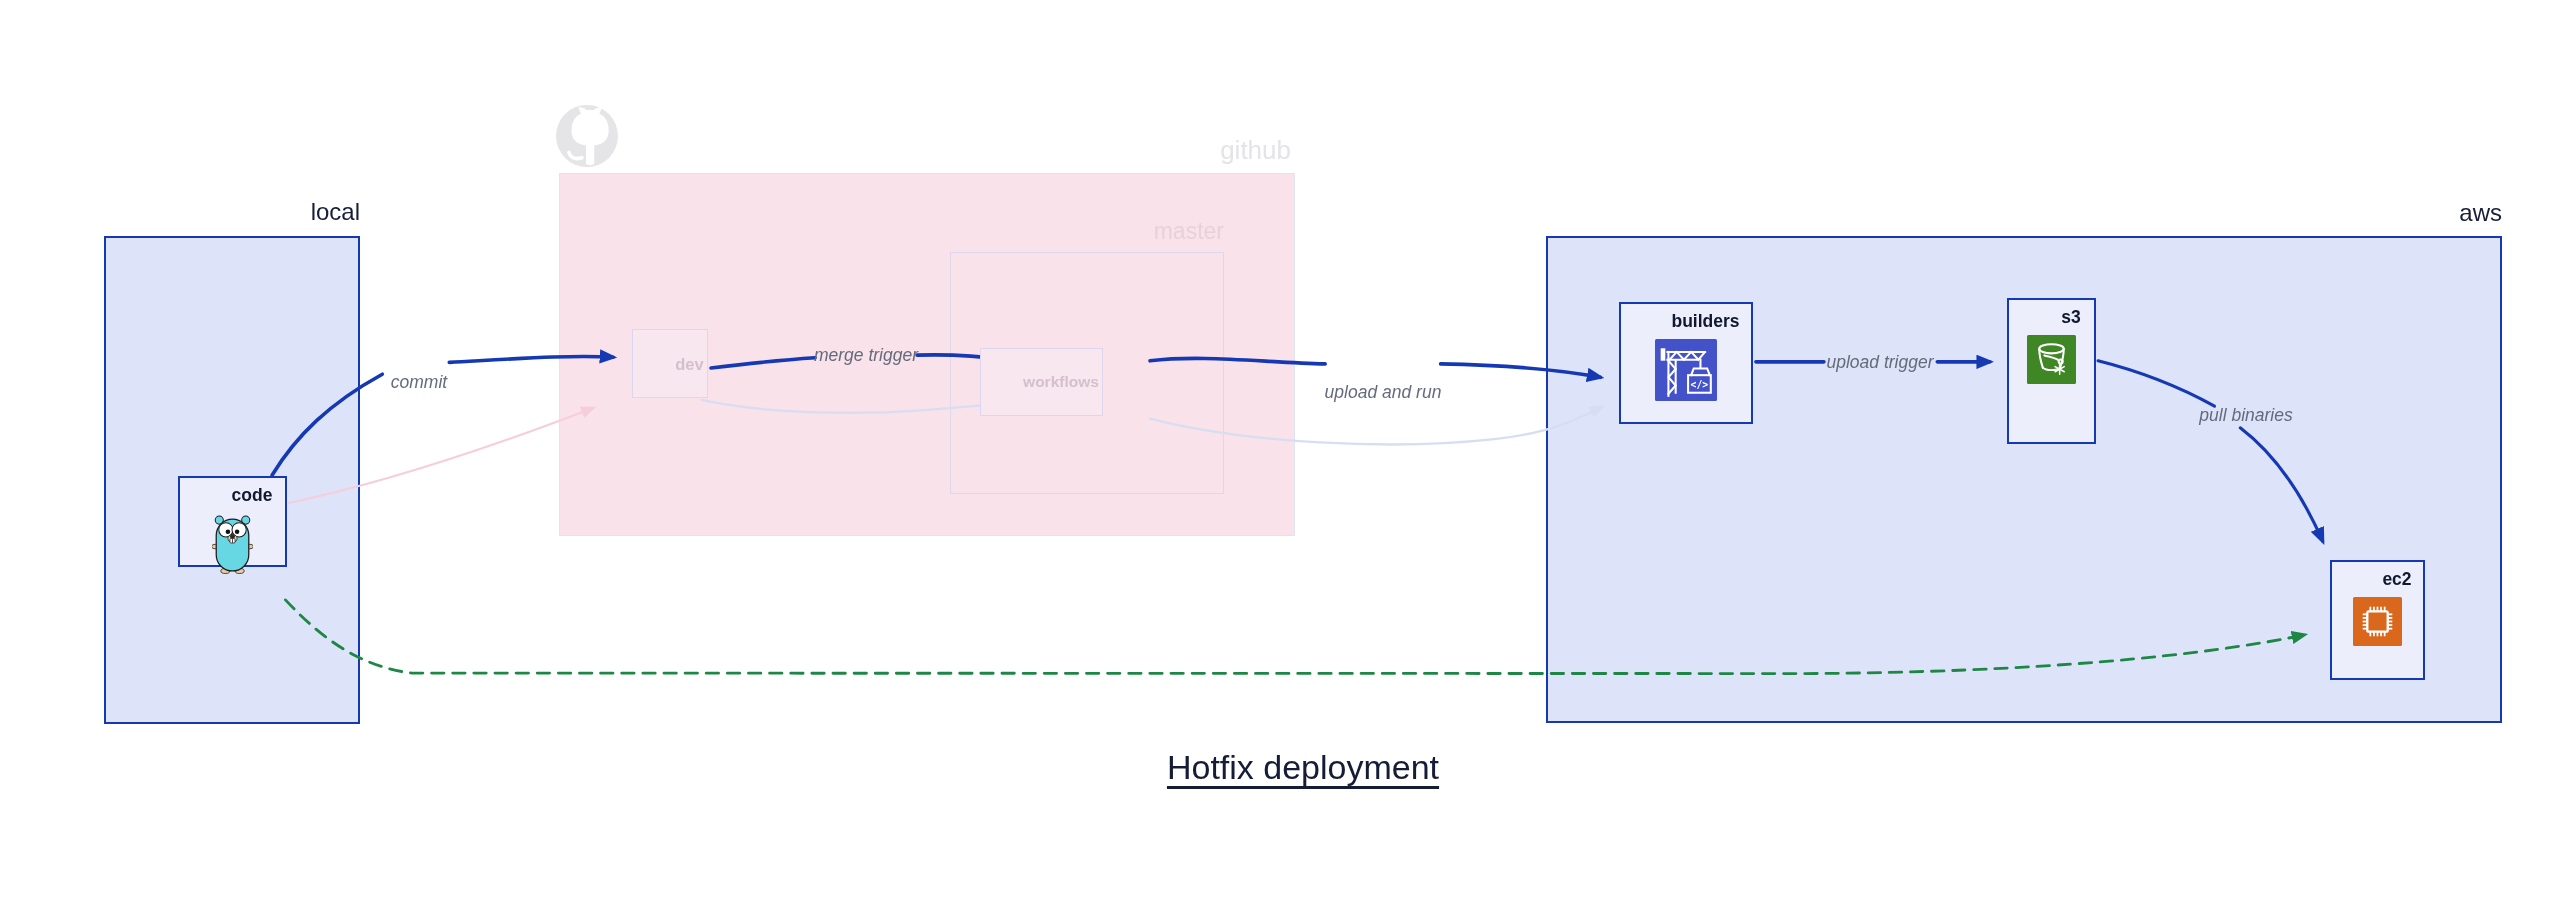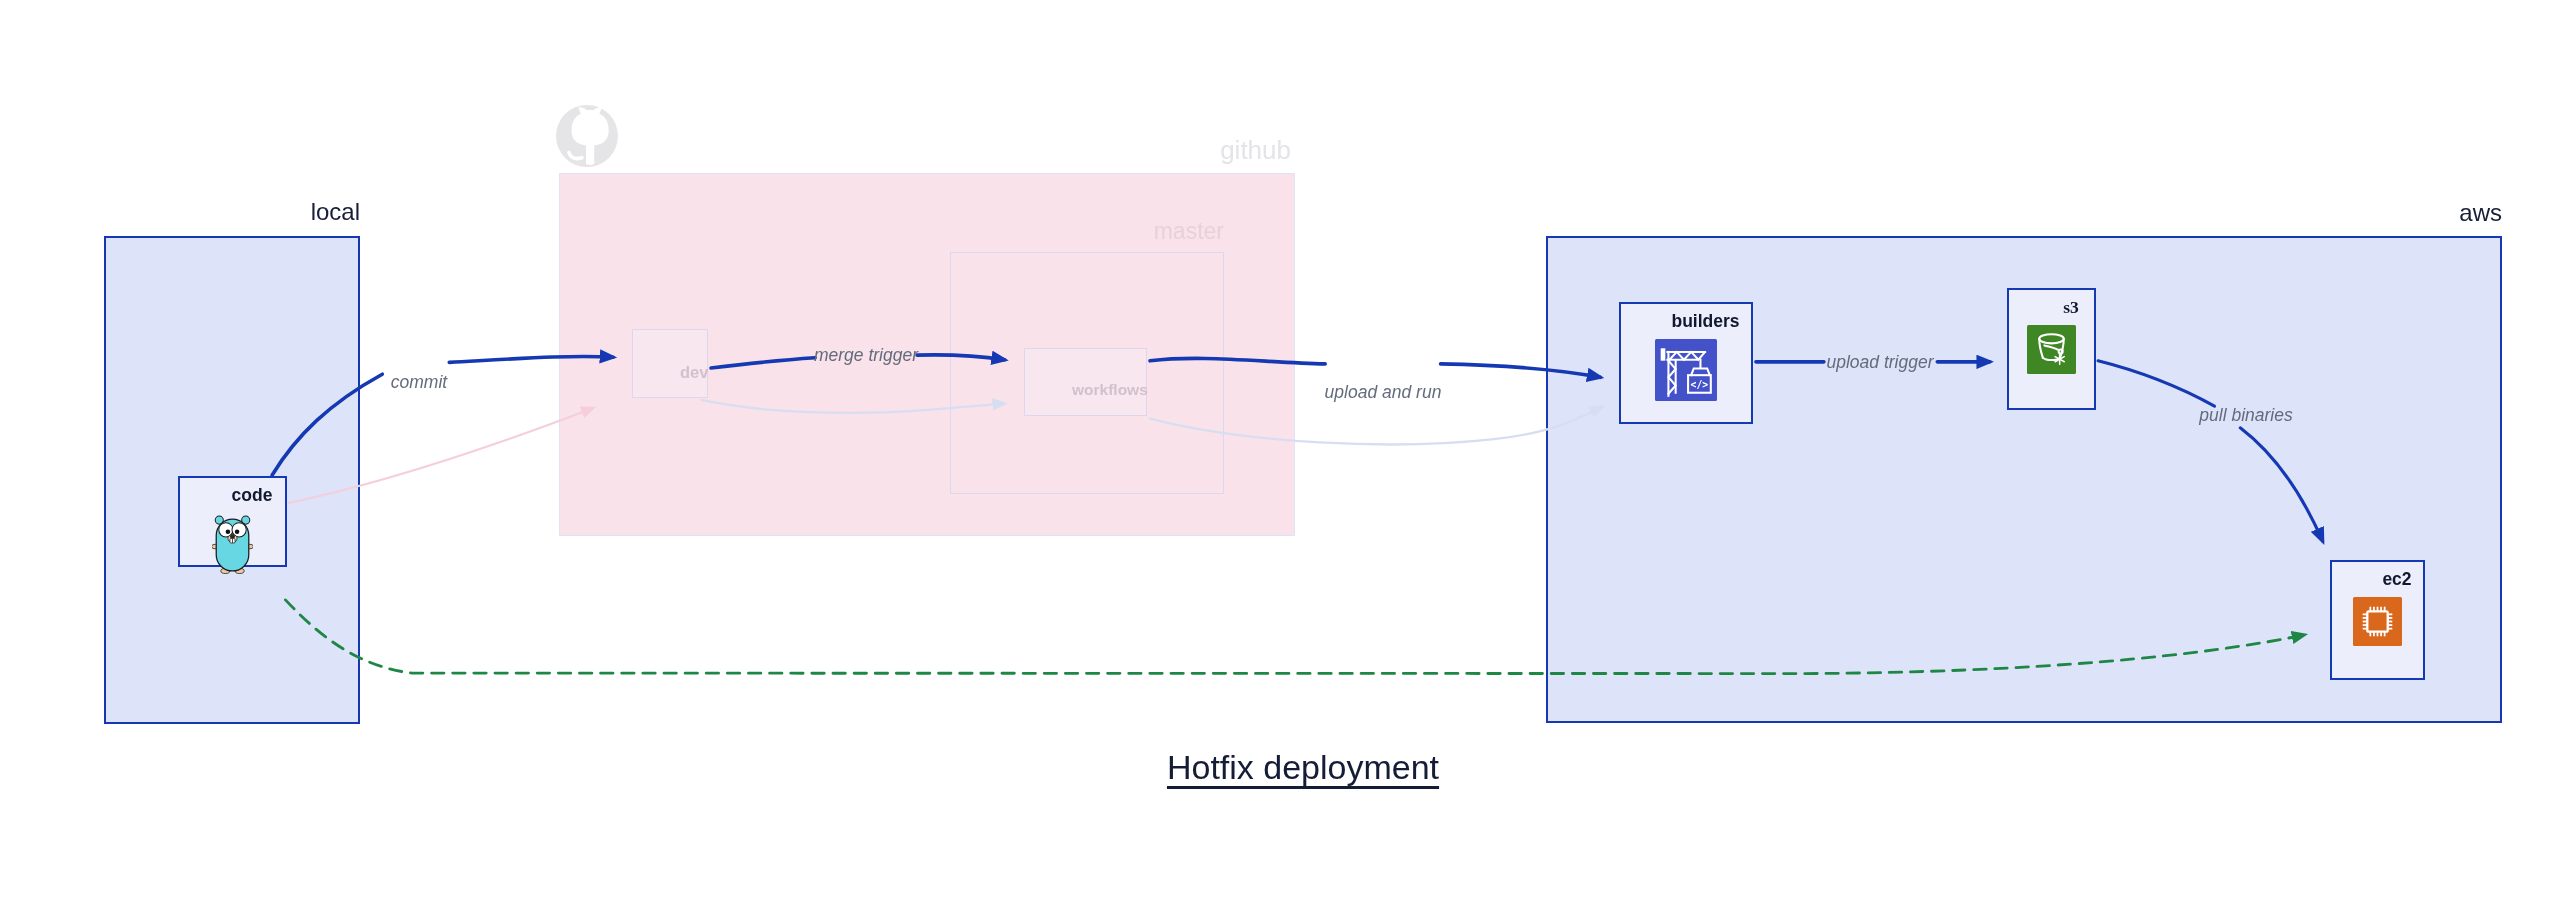--- a/index.html
+++ b/index.html
@@ -17,21 +17,21 @@
     position:absolute;font-size:24px;font-weight:500;color:#161e38;
     text-align:right;white-space:nowrap;
   }
   .label-github{color:#e4e4e8;font-size:26px;text-align:right;}
   .label-master{color:#e8d1db;font-size:23px;}
   
   .node{position:absolute;box-sizing:border-box;text-align:center;}
   .node-strong{background:#eceffb;border:2.6px solid #1539b3;}
   .node-faded{background:#f8e7ef;border:1.5px solid #ddd6ee;}
   .node-label{display:block;font-weight:bold;color:#11182f;font-size:17.5px;margin-top:7.2px;white-space:nowrap;padding-left:39px;}
-  .node-faded .node-label{color:#d5bfcd;font-size:16.5px;position:absolute;top:50%;left:0;right:0;transform:translateY(-50%);margin:8px;}
+  .node-faded .node-label{color:#d5bfcd;font-size:16.5px;position:absolute;top:50%;left:0;right:0;transform:translateY(-50%);margin:0;}
   .node-icon{display:block;margin:7.2px auto 0 auto;}
   
   .edge-label{
     position:absolute;transform:translate(-50%,-50%);
     font-size:17.5px;font-style:italic;color:#636b7d;white-space:nowrap;
   }
   
   .diagram-title{
     position:absolute;left:1303px;top:748px;transform:translateX(-50%);
     font-size:34px;font-weight:500;color:#141c36;white-space:nowrap;
@@ -132,21 +132,21 @@
     <ellipse cx="40" cy="46" rx="5" ry="4" fill="#2b2b2b"></ellipse>
     <rect x="35" y="50" width="10" height="9" rx="2" fill="#ffffff" stroke="#1d1d1d" stroke-width="1.5"></rect>
     <line x1="40" y1="50" x2="40" y2="59" stroke="#1d1d1d" stroke-width="1.5"></line>
   </svg>
 </div>
 
 <div class="node node-faded" style="left:632px;top:329px;width:76px;height:69px;">
   <span class="node-label">dev</span>
 </div>
 
-<div class="node node-faded" style="left:1024px;top:348px;width:123px;height:68px;">
+<div class="node node-faded" style="left:980px;top:348px;width:123px;height:68px;">
   <span class="node-label" style="font-size:15.5px;">workflows</span>
 </div>
 
 <div class="node node-strong" style="left:1619px;top:302px;width:134px;height:122px;">
   <span class="node-label">builders</span>
   <svg class="node-icon" width="62" height="62" viewBox="0 0 120 120">
     <rect x="0" y="0" width="120" height="120" rx="3" fill="#4452c9"></rect>
     <rect x="11" y="18" width="9" height="24" fill="#ffffff"></rect>
     <g stroke="#ffffff" stroke-width="4" fill="none" stroke-linecap="square">
       <path d="M24,25 H97"></path>
@@ -156,21 +156,21 @@
       <path d="M40,42 V104"></path>
       <path d="M26,42 L40,58 L26,74 L40,90 L26,106"></path>
       <path d="M88,40 V55"></path>
       <path d="M70,70 L75,57 H101 L106,70"></path>
     </g>
     <rect x="64" y="70" width="44" height="34" fill="none" stroke="#ffffff" stroke-width="4"></rect>
     <text x="86" y="95" text-anchor="middle" font-family="DejaVu Sans Mono, monospace" font-size="19" font-weight="bold" fill="#ffffff">&lt;/&gt;</text>
   </svg>
 </div>
 
-<div class="node node-strong" style="left:2007px;top:288px;width:89px;height:122px;font-family:Liberation Serif, serif;">
+<div class="node node-strong" style="left:2007px;top:298px;width:89px;height:146px;">
   <span class="node-label">s3</span>
   <svg class="node-icon" width="49" height="49" viewBox="0 0 96 96">
     <rect x="0" y="0" width="96" height="96" rx="3" fill="#3f8624"></rect>
     <g stroke="#ffffff" stroke-width="4" fill="none" stroke-linecap="round">
       <ellipse cx="48" cy="27" rx="24" ry="9"></ellipse>
       <path d="M24,27 C24,36 27,52 31,64"></path>
       <path d="M72,27 C72,36 69,52 65,64"></path>
       <path d="M31,64 C38,70 58,70 65,64"></path>
       <path d="M34,40 C48,44 58,46 63,50"></path>
       <circle cx="66" cy="52" r="4"></circle>

